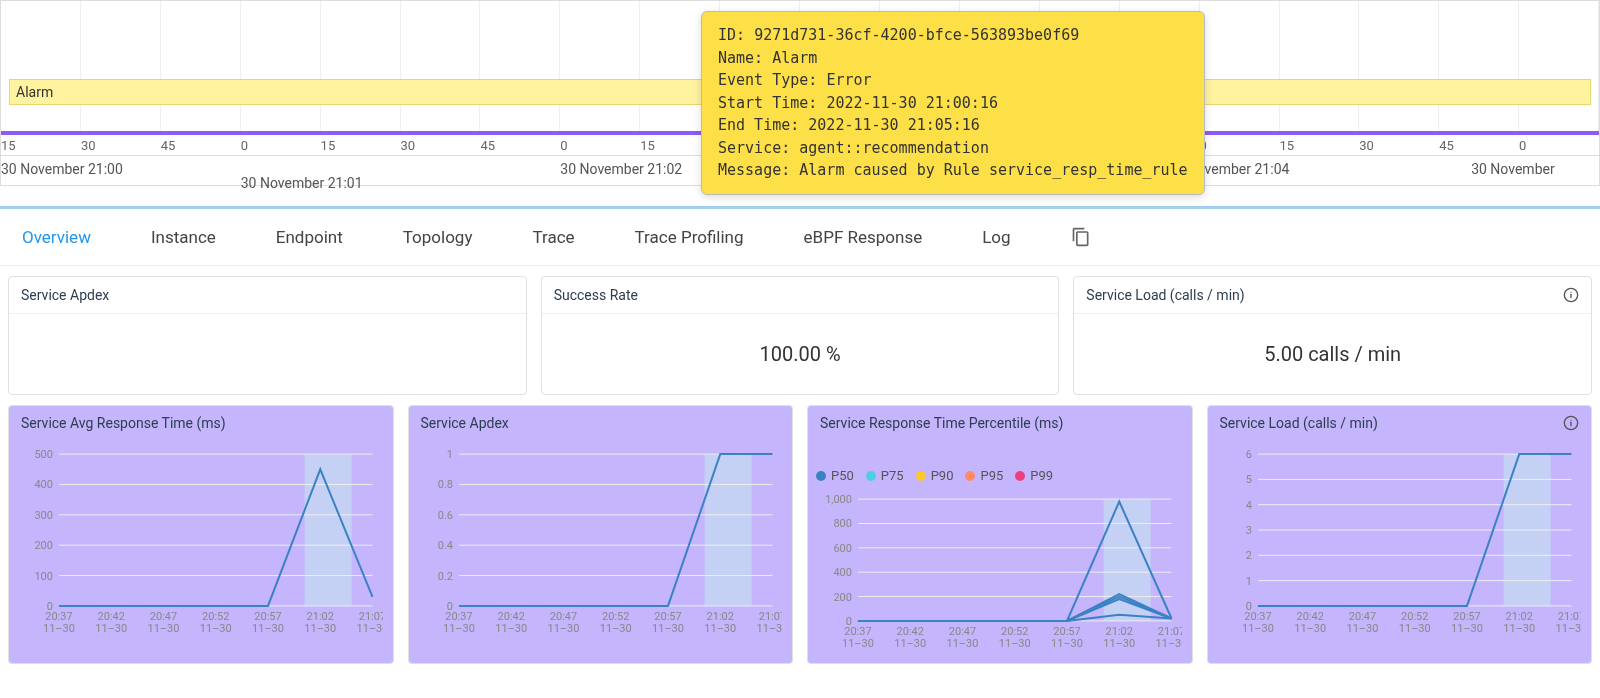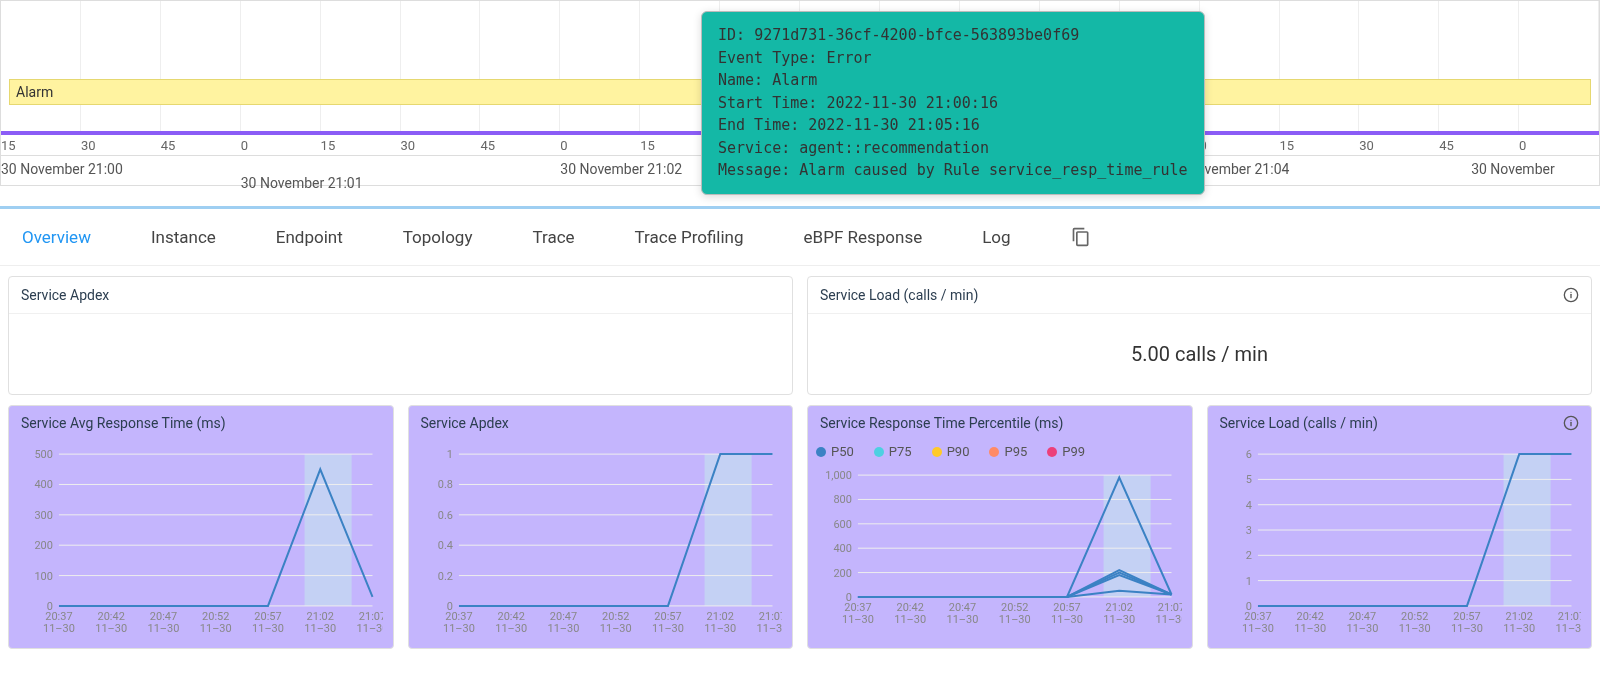--- a/index.html
+++ b/index.html
@@ -11,21 +11,21 @@
 .timeline-grid { position: absolute; inset: 0; display: flex; }
 .timeline-grid div { flex: 1; border-right: 1px solid #eee; }
 .alarm-bar { position: absolute; top: 78px; left: 8px; right: 8px; height: 26px; background: #fff3a0; border: 1px solid #e6d870; display: flex; align-items: center; padding-left: 6px; font-size: 14px; color: #333; }
 .ticks-row { display: flex; border-top: 4px solid #8b5cf6; height: 24px; font-size: 13px; color: #666; position: relative; }
 .tick { position: absolute; top: 3px; }
 .major-row { display: flex; border-top: 1px solid #ddd; height: 30px; font-size: 14px; color: #555; position: relative; }
 .major { position: absolute; top: 5px; }
 .blue-underline { height: 3px; background: #9fcff2; margin-top: 20px; }
 
 
-.tooltip { position: absolute; top: 10px; left: 700px; background: #14b8a6; border: 1px solid #bbb; border-radius: 6px; box-shadow: 0 2px 8px rgba(0,0,0,0.15); padding: 12px 16px; font-size: 15px; color: #333; line-height: 1.5; font-family: ui-monospace, Menlo, Consolas, monospace; z-index: 10; }
+.tooltip { position: absolute; top: 10px; left: 700px; background: #fde047; border: 1px solid #bbb; border-radius: 6px; box-shadow: 0 2px 8px rgba(0,0,0,0.15); padding: 12px 16px; font-size: 15px; color: #333; line-height: 1.5; font-family: ui-monospace, Menlo, Consolas, monospace; z-index: 10; }
 .tooltip div span.k { }
 .tooltip div span.v { }
 
 
 .tabs { display: flex; align-items: center; gap: 60px; padding: 18px 22px; border-bottom: 1px solid #eee; font-size: 17px; }
 .tab { color: #444; cursor: pointer; }
 .tab.active { color: #2196f3; }
 .tab-icon { width: 20px; height: 20px; fill: #666; cursor: pointer; }
 
 
@@ -37,21 +37,21 @@
 
 
 .chart-row { display: flex; gap: 14px; padding: 0 8px 12px; }
 .chart-card { flex: 1; border: 1px solid #e0e0e0; border-radius: 4px; background: #c4b5fd; }
 .chart-title { padding: 9px 12px; font-size: 14px; color: #2c3e50; display: flex; justify-content: space-between; align-items: center; }
 .chart-body { padding: 6px 10px 8px; }
 .chart-svg { width: 100%; height: 190px; }
 .axis-text { font-size: 11px; fill: #888; }
 .data-line { fill: none; stroke: #3b82c4; stroke-width: 2; }
 .highlight-band { fill: #c5ddef; opacity: 0.7; }
-.legend { display: flex; gap: 20px; font-size: 13px; padding: 4px 8px 2px; flex-wrap: wrap; }
+.legend { display: flex; gap: 12px; font-size: 13px; padding: 4px 8px 2px; flex-wrap: wrap; margin-top: 24px; }
 .legend-item { display: flex; align-items: center; gap: 5px; color: #555; }
 .legend-dot { width: 10px; height: 10px; border-radius: 50%; }
 </style>
 </head>
 <body>
 
 <div class="timeline-wrap">
   <div class="timeline-rows">
     <div class="timeline-grid">
       <div></div>
@@ -74,22 +74,22 @@
         <div></div>
         <div></div>
         <div></div>
     </div>
     <div class="alarm-bar">
       <span>Alarm</span>
     </div>
 
     <div class="tooltip">
       <div><span class="k">ID:</span> <span class="v">9271d731-36cf-4200-bfce-563893be0f69</span></div>
+      <div><span class="k">Name:</span> <span class="v">Alarm</span></div>
       <div><span class="k">Event Type:</span> <span class="v">Error</span></div>
-      <div><span class="k">Name:</span> <span class="v">Alarm</span></div>
       <div><span class="k">Start Time:</span> <span class="v">2022-11-30 21:00:16</span></div>
       <div><span class="k">End Time:</span> <span class="v">2022-11-30 21:05:16</span></div>
       <div><span class="k">Service:</span> <span class="v">agent::recommendation</span></div>
       <div><span class="k">Message:</span> <span class="v">Alarm caused by Rule service_resp_time_rule</span></div>
     </div>
   </div>
   <div class="ticks-row" id="minor-ticks">
       <span class="tick" style="left: 0%;">15</span>
       <span class="tick" style="left: 5%;">30</span>
       <span class="tick" style="left: 10%;">45</span>
@@ -134,20 +134,26 @@
   <svg class="tab-icon" viewBox="0 0 24 24">
       <path d="M16 1H4a2 2 0 0 0-2 2v14h2V3h12V1zm3 4H8a2 2 0 0 0-2 2v14a2 2 0 0 0 2 2h11a2 2 0 0 0 2-2V7a2 2 0 0 0-2-2zm0 16H8V7h11v14z"></path>
     </svg>
 </div>
 
 <div class="card-row">
   <div class="card">
     <div class="card-header">
         <span>Service Apdex</span>
       </div>
+  </div>
+  <div class="card">
+    <div class="card-header">
+        <span>Success Rate</span>
+      </div>
+    <div class="card-body-big">100.00 %</div>
   </div>
   <div class="card">
     <div class="card-header">
       <span>Service Load (calls / min)</span>
       <svg class="info-icon" viewBox="0 0 24 24">
           <circle cx="12" cy="12" r="10" stroke-width="2"></circle>
           <line x1="12" y1="8" x2="12" y2="8" stroke-width="2" stroke-linecap="round"></line>
           <line x1="12" y1="11" x2="12" y2="16" stroke-width="2" stroke-linecap="round"></line>
         </svg>
     </div>

